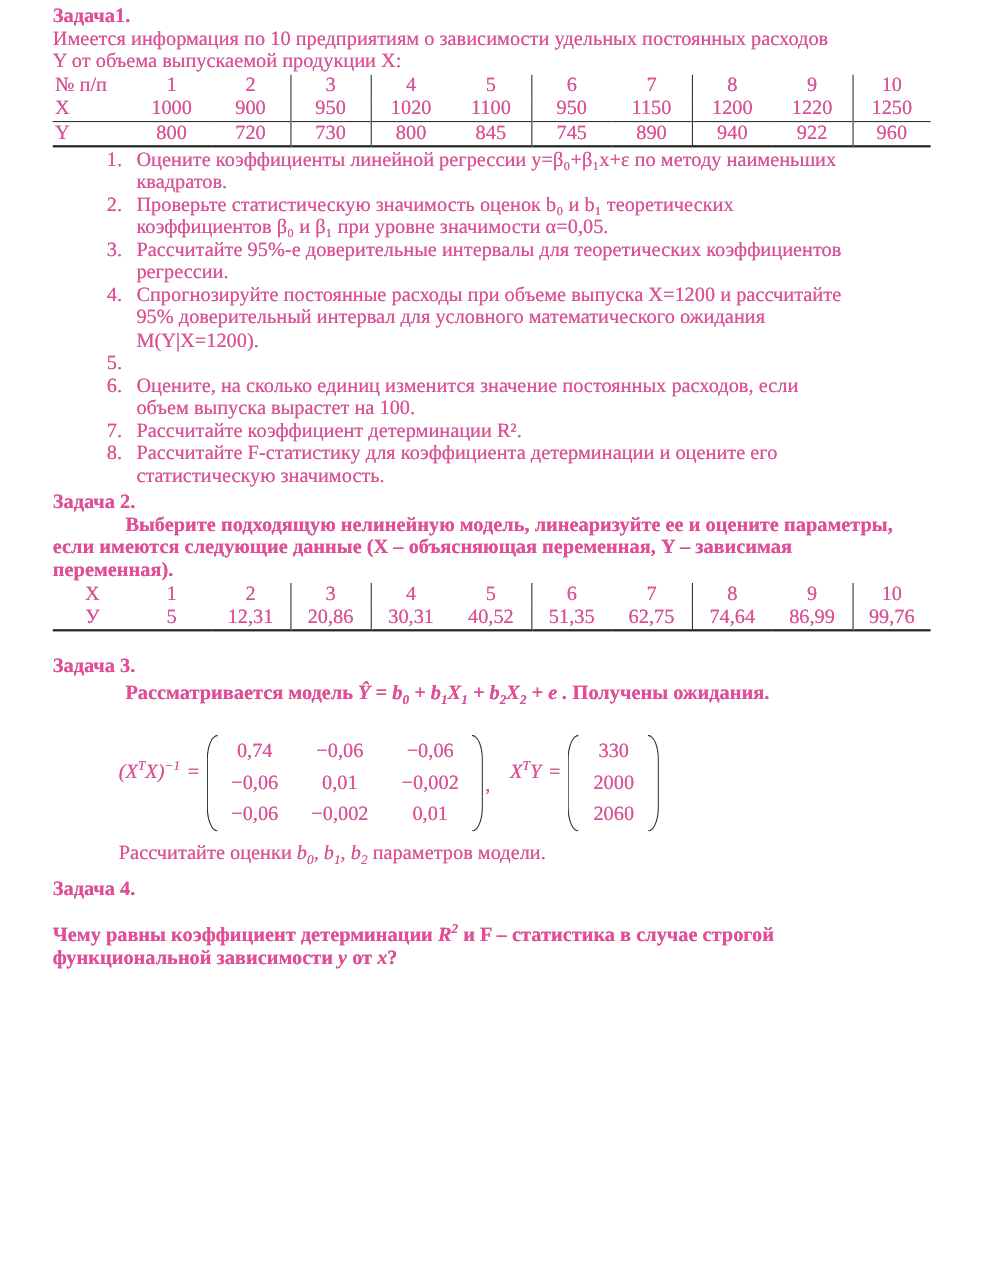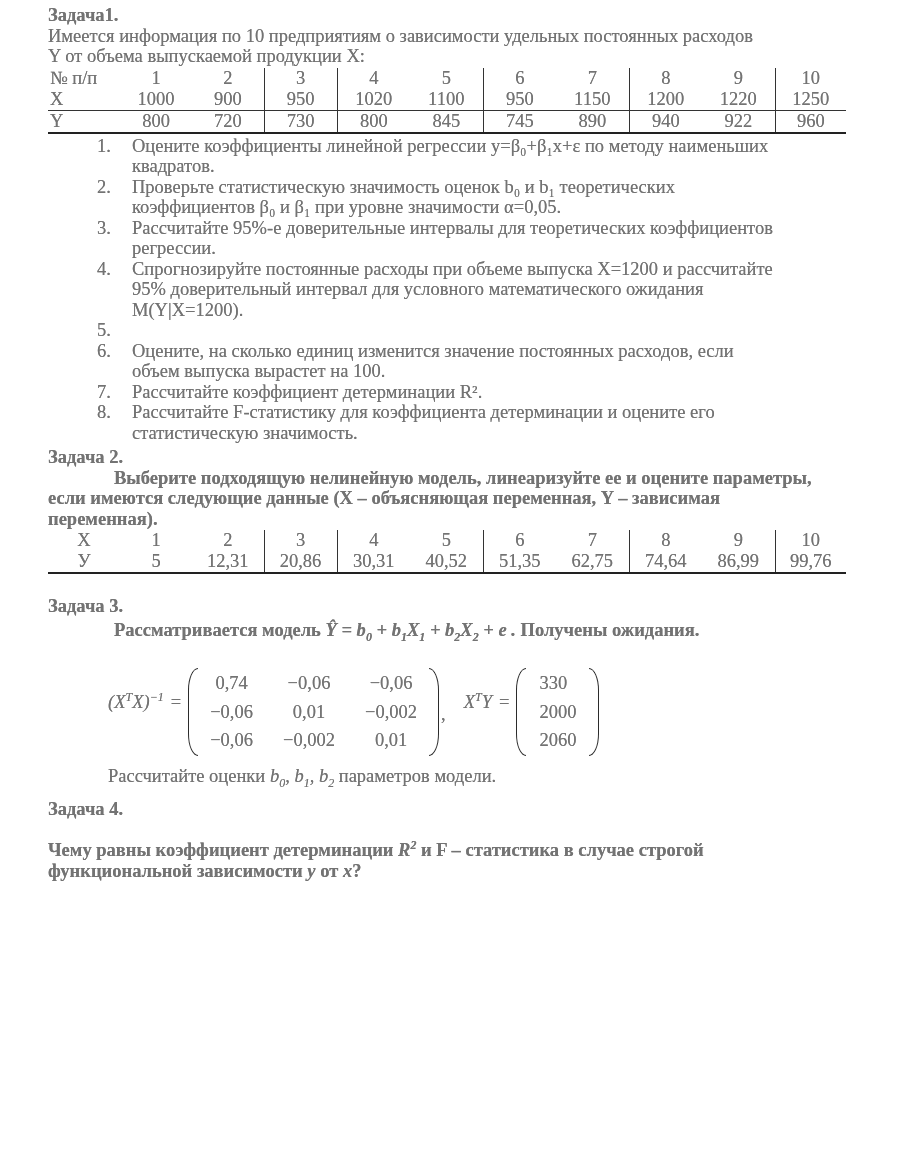--- a/index.html
+++ b/index.html
@@ -1,20 +1,20 @@
 <!DOCTYPE html>
 <html><head>
 <meta charset="utf-8">
 <style>
   html,body { margin:0; padding:0; background:#ffffff; }
   .page {
     position:relative;
     width:910px; height:1155px;
     background:#ffffff;
-    color:#737373;
+    color:#ec4899;
     font-family:"Liberation Serif","DejaVu Serif",serif;
     font-size:18.5px;
     line-height:20.5px;
     box-sizing:border-box;
     padding:5px 28px 0 48px;
     overflow:hidden;
     text-shadow:0 0 0.6px rgba(45,45,45,0.55);
   }
   .h { font-weight:bold; }
   .h2 { margin-top:4px; }
@@ -30,39 +30,39 @@
   .dt td.lblc { text-align:center; }
   .dt td.dv { border-right:1.5px solid #333333; }
   .dt tr.topline td { border-top:1.5px solid #333333; }
   .dt tr.botline td { border-bottom:2.3px solid #222222; }
   .t2 { margin-top:2px; }
 
   
   .ol { margin:2px 0 2px 49px; }
   .li { display:flex; }
   .num { width:27px; flex:0 0 27px; }
-  .litext { white-space:pre-line;margin-left:8px; }
+  .litext { white-space:pre-line; }
 
   
   .t3intro { margin-top:3px; }
   .mi { font-style:italic; }
   sup { font-size:12px; line-height:0; }
   sub { font-size:12px; line-height:0; }
   .matline { display:flex; align-items:center; margin:8px 0 10px 60px; }
   .meq { margin:0 7px; font-style:normal; }
   .mat { display:flex; align-items:stretch;margin-top:20px; }
   .pl { width:9px; border:1.7px solid #2b2b2b; border-right:0;
         border-top-left-radius:10px 22px; border-bottom-left-radius:10px 22px; }
   .pr { width:9px; border:1.7px solid #2b2b2b; border-left:0;
         border-top-right-radius:10px 22px; border-bottom-right-radius:10px 22px; }
   .g3 { display:grid; grid-template-columns:auto auto auto; column-gap:30px; row-gap:8px;
         padding:5px 12px; align-items:center; }
   .g3 div { text-align:center; }
   .g1 { display:grid; row-gap:8px; padding:5px 13px; }
-  .g1 div { }
+  .g1 div { text-align:center; }
   .mcomma { align-self:center; transform:translateY(12px); margin:0 14px 0 2px; }
   .m2label { margin-left:4px; }
   .t3outro { margin:2px 0 0 60px; }
 </style>
 </head>
 <body>
 
 <div class="page">
 
   <div class="h">Задача1.</div>

